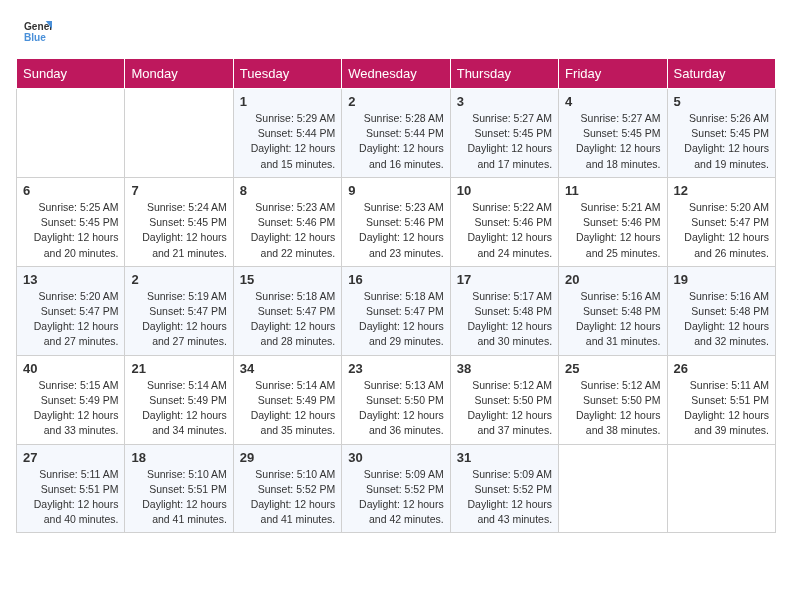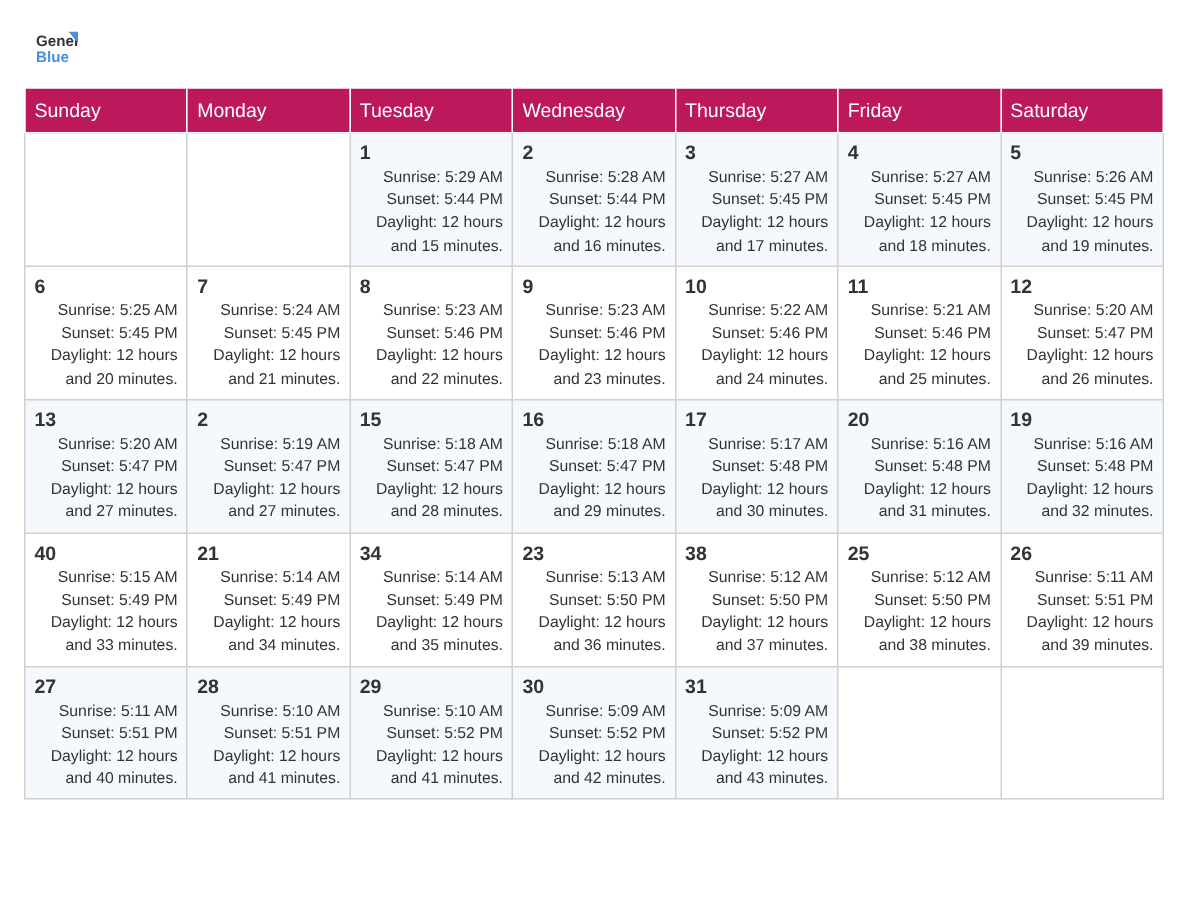--- a/index.html
+++ b/index.html
@@ -231,21 +231,21 @@
             <span class="day-num">26</span>
             <div class="cell-info">Sunrise: 5:11 AM<br>Sunset: 5:51 PM<br>Daylight: 12 hours and 39 minutes.</div>
           </td>
         </tr>
         <tr>
           <td>
             <span class="day-num">27</span>
             <div class="cell-info">Sunrise: 5:11 AM<br>Sunset: 5:51 PM<br>Daylight: 12 hours and 40 minutes.</div>
           </td>
           <td>
-            <span class="day-num">28</span>
+            <span class="day-num">18</span>
             <div class="cell-info">Sunrise: 5:10 AM<br>Sunset: 5:51 PM<br>Daylight: 12 hours and 41 minutes.</div>
           </td>
           <td>
             <span class="day-num">29</span>
             <div class="cell-info">Sunrise: 5:10 AM<br>Sunset: 5:52 PM<br>Daylight: 12 hours and 41 minutes.</div>
           </td>
           <td>
             <span class="day-num">30</span>
             <div class="cell-info">Sunrise: 5:09 AM<br>Sunset: 5:52 PM<br>Daylight: 12 hours and 42 minutes.</div>
           </td>

